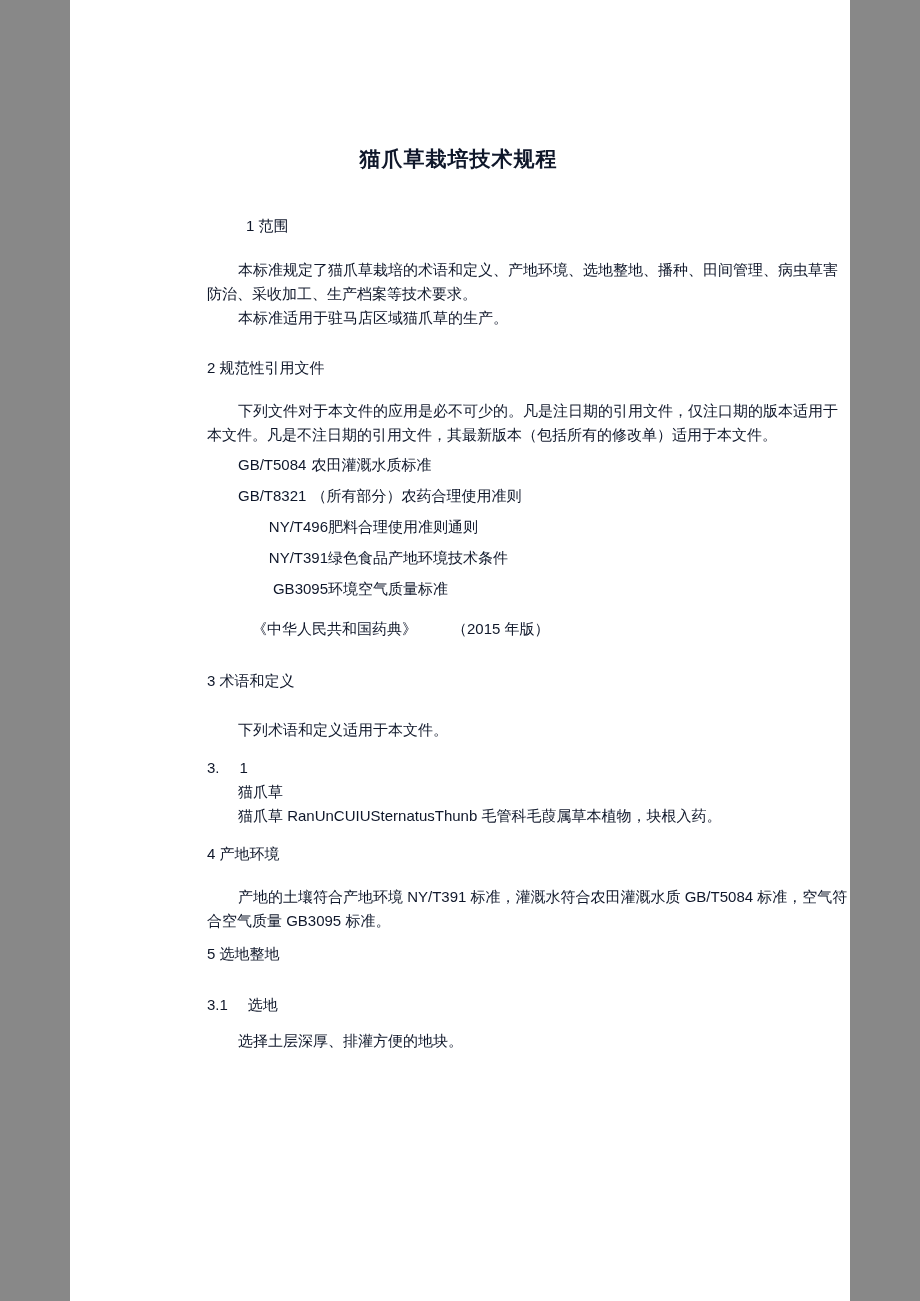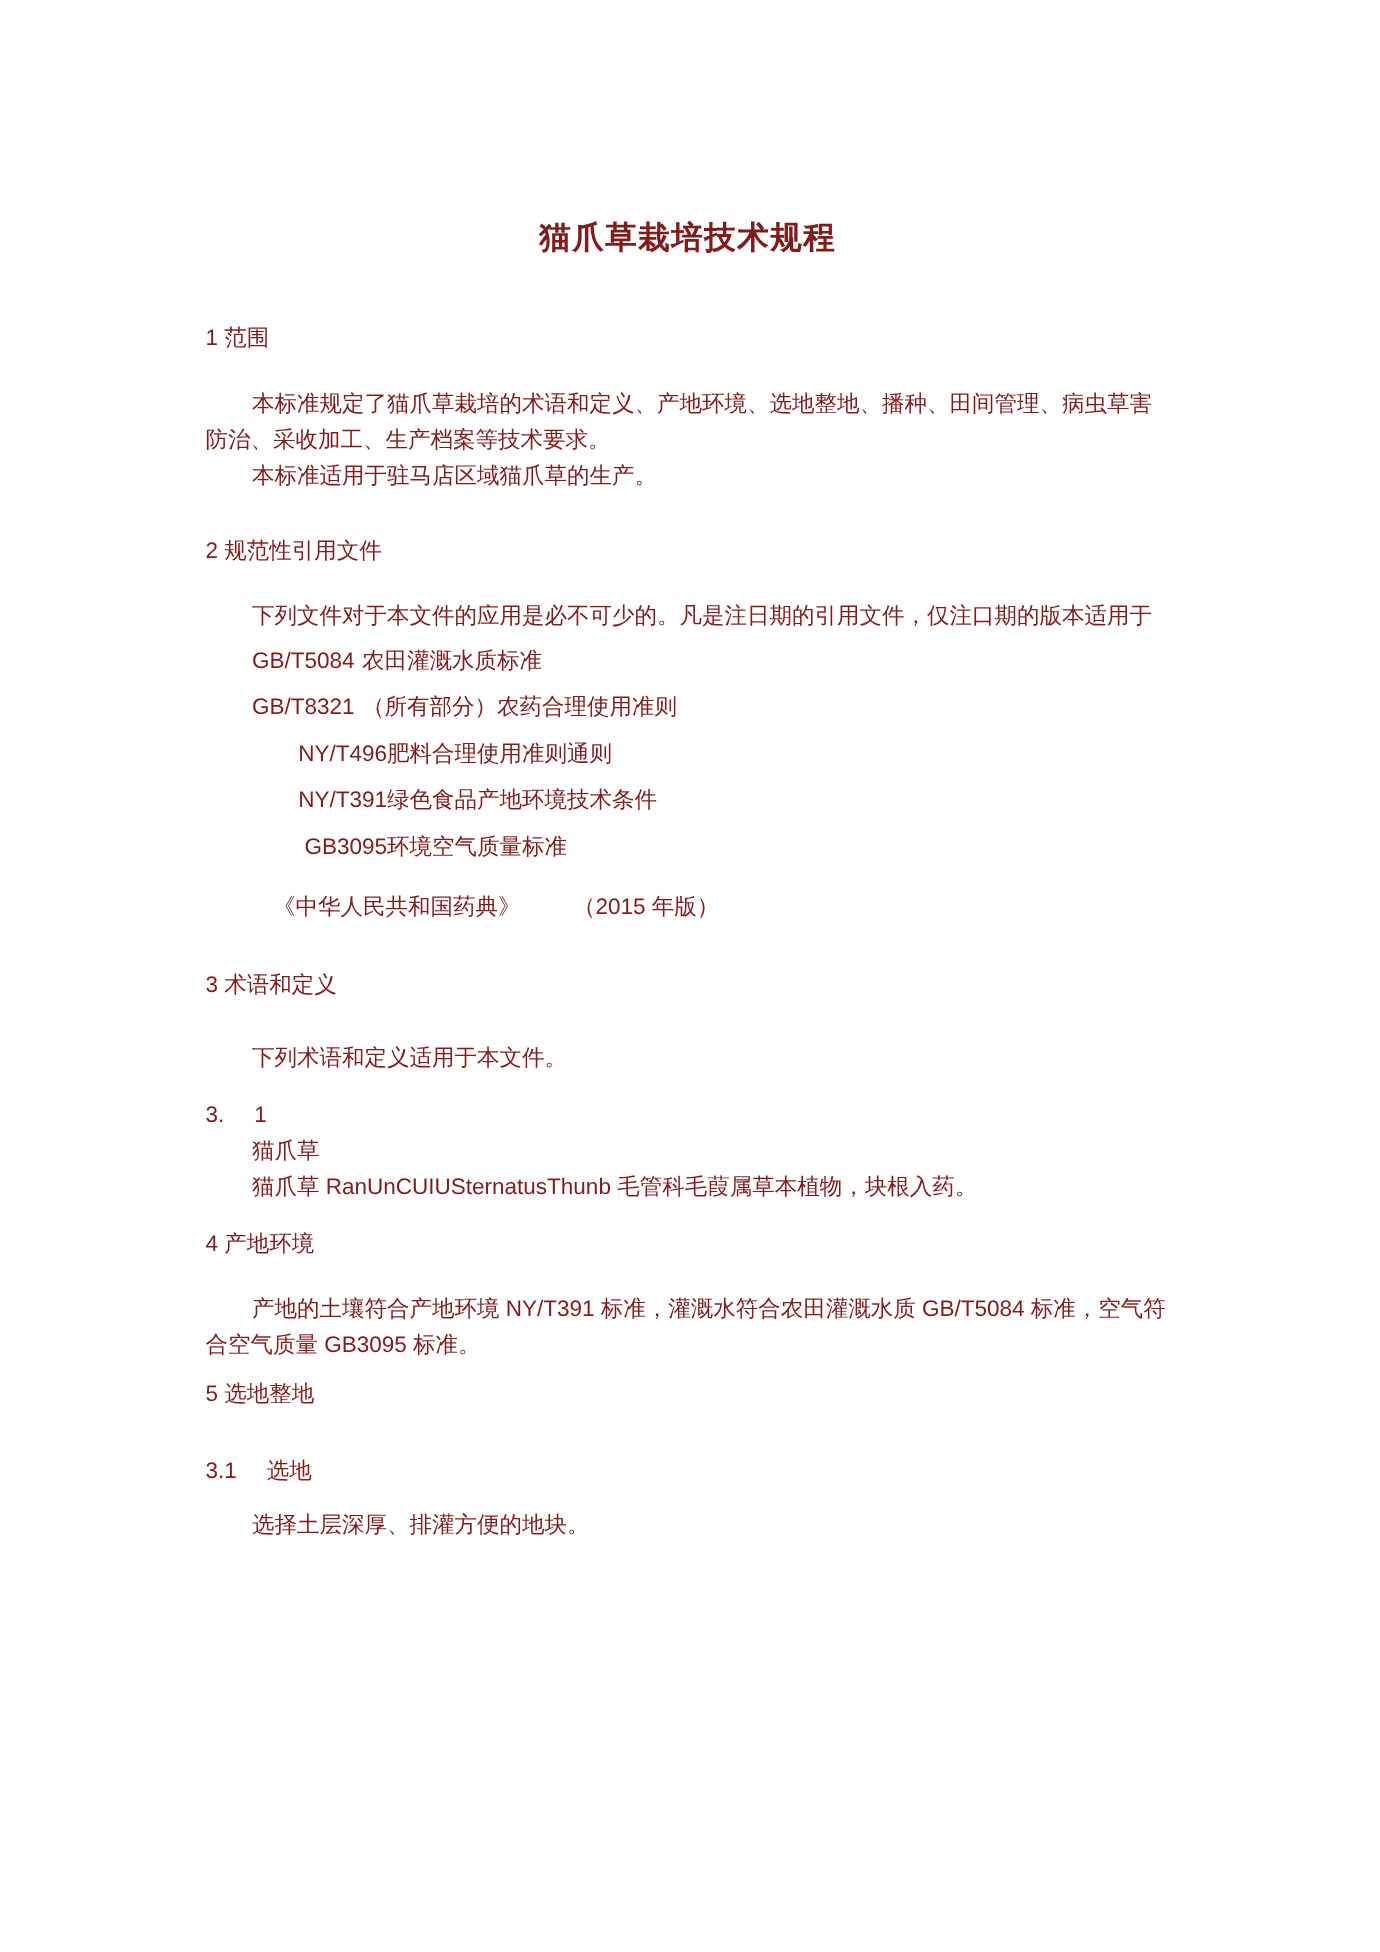--- a/index.html
+++ b/index.html
@@ -1,23 +1,23 @@
 <!DOCTYPE html>
 <html><head>
 <meta charset="utf-8">
 <style>
   html, body { margin: 0; padding: 0; background: #888; }
   .page {
     position: relative;
-    width: 920px;
+    width: 780px;
     height: 1301px;
     margin: 0 auto;
     background: #ffffff;
     font-family: "Liberation Sans", "DejaVu Sans", sans-serif;
-    color: #7f1d1d;
+    color: #0f172a;
     overflow: hidden;
   }
   .content {
     padding: 0 140px 0 137px;
   }
   .doc-title {
     padding-top: 144px;
     font-size: 21px;
     line-height: 30px;
     font-weight: bold;
@@ -33,21 +33,21 @@
     white-space: nowrap;
   }
   .line {
     font-size: 15px;
     line-height: 24px;
     white-space: nowrap;
   }
   .indent { padding-left: 31px; }
 
   
-  .h1-scope      { margin-top: 40px; }
+  .h1-scope      { margin-top: 40px; margin-left: 39px; }
   .para-scope    { margin-top: 20px; }
   .h2-refs       { margin-top: 26px; }
   .para-refs     { margin-top: 19px; }
   .ref-list      { margin-top: 6px; text-align: right; }
   .ref-row       { display: flex; margin-bottom: 7px; padding-left: 31px;
                    font-size: 15px; line-height: 24px; white-space: nowrap; }
   .ref-row:last-child { margin-bottom: 16px; }
   .ref-code      { margin-right: 5px; }
   .ref-row.tabbed .ref-code { width: 90px; margin-right: 0; flex: none; }
   .pharma-row    { margin-top: 4px; display: flex; padding-left: 45px;
@@ -78,20 +78,21 @@
     <div class="h-sec h1-scope">1 范围</div>
     <div class="para-scope">
       <div class="line indent">本标准规定了猫爪草栽培的术语和定义、产地环境、选地整地、播种、田间管理、病虫草害</div>
       <div class="line">防治、采收加工、生产档案等技术要求。</div>
       <div class="line indent">本标准适用于驻马店区域猫爪草的生产。</div>
     </div>
 
     <div class="h-sec h2-refs">2 规范性引用文件</div>
     <div class="para-refs">
       <div class="line indent">下列文件对于本文件的应用是必不可少的。凡是注日期的引用文件，仅注口期的版本适用于</div>
+      <div class="line">本文件。凡是不注日期的引用文件，其最新版本（包括所有的修改单）适用于本文件。</div>
     </div>
 
     <div class="ref-list">
       <div class="ref-row">
         <span class="ref-code">GB/T5084</span>
         <span class="ref-title">农田灌溉水质标准</span>
       </div>
       <div class="ref-row">
         <span class="ref-code">GB/T8321</span>
         <span class="ref-title">（所有部分）农药合理使用准则</span>

